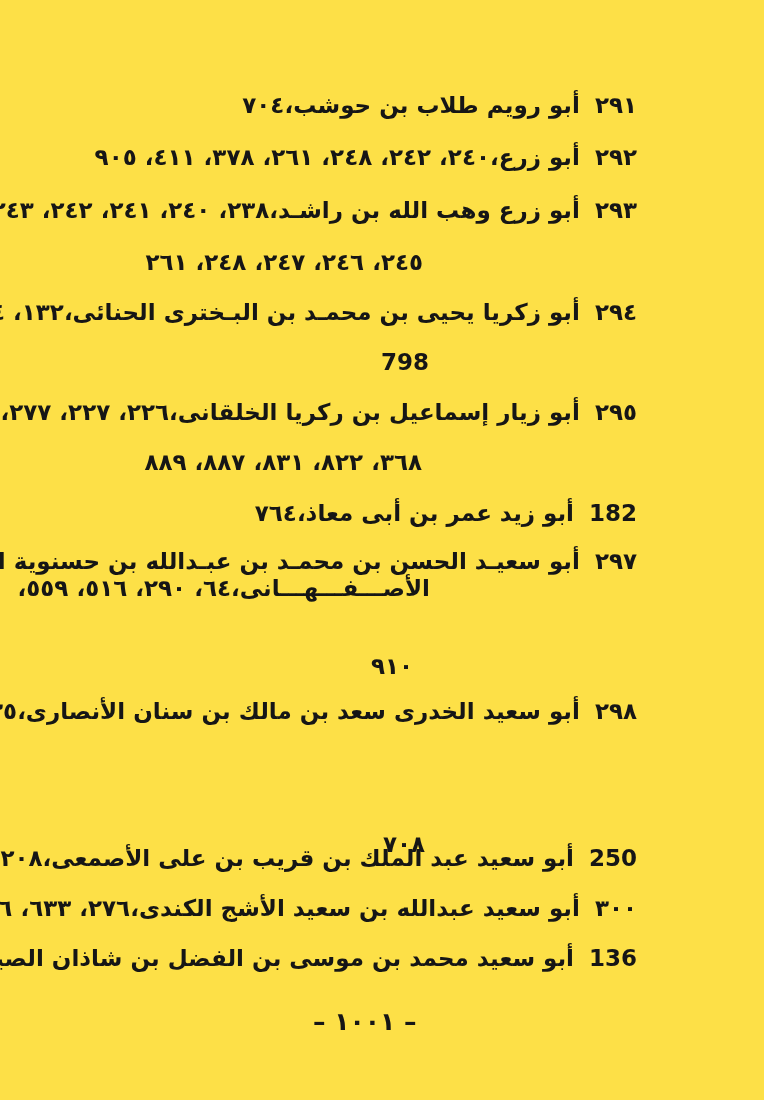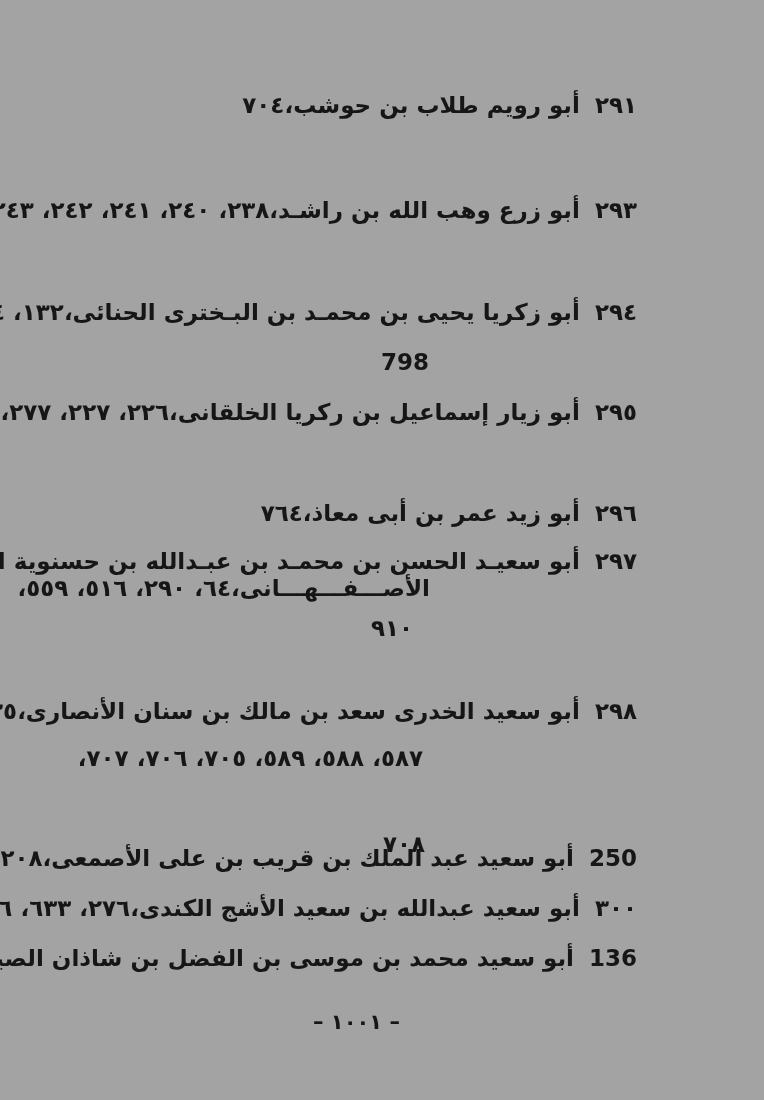--- a/index.html
+++ b/index.html
@@ -8,21 +8,21 @@
     height: 1100px;
     background: #ffffff;
     position: relative;
     overflow: hidden;
     font-family: "DejaVu Sans", sans-serif;
     color: #161616;
   }
   .scan-page {
     position: absolute;
     inset: 0;
-    background: #a3a3a3;
+    background: #fde047;
     padding-left: 12px;
   }
   .line {
     position: absolute;
     right: 127px;
     direction: rtl;
     unicode-bidi: embed;
     white-space: nowrap;
     font-size: 23px;
     line-height: 32px;
@@ -35,63 +35,67 @@
   }
   .line.cont {
     
   }
   .footer {
     position: absolute;
     top: 1007px;
     left: 313px;
     direction: rtl;
     white-space: nowrap;
-    font-size: 21px;
+    font-size: 25px;
     line-height: 30px;
     font-weight: 700;
     letter-spacing: 2px;
   }
 </style>
 </head>
 <body>
 
 <div class="scan-page">
 
   <div class="line entry" style="top:89px">
     <span class="num">٢٩١</span><span class="txt">أبو رويم طلاب بن حوشب،٧٠٤</span>
   </div>
 
+  <div class="line entry" style="top:141px">
+    <span class="num">٢٩٢</span><span class="txt">أبو زرع،٢٤٠، ٢٤٢، ٢٤٨، ٢٦١، ٣٧٨، ٤١١، ٩٠٥</span>
+  </div>
 
   <div class="line entry" style="top:194px">
     <span class="num">٢٩٣</span><span class="txt">أبو زرع وهب الله بن راشـد،٢٣٨، ٢٤٠، ٢٤١، ٢٤٢، ٢٤٣،</span>
   </div>
+  <div class="line cont" style="top:246px; right:341px">٢٤٥، ٢٤٦، ٢٤٧، ٢٤٨، ٢٦١</div>
 
   <div class="line entry" style="top:296px">
     <span class="num">٢٩٤</span><span class="txt">أبو زكريا يحيى بن محمـد بن البـخترى الحنائى،١٣٢، ١٦٤،</span>
   </div>
   <div class="line cont" style="top:346px; right:335px">798</div>
 
   <div class="line entry" style="top:396px">
     <span class="num">٢٩٥</span><span class="txt">أبو زيار إسماعيل بن ركريا الخلقانى،٢٢٦، ٢٢٧، ٢٧٧، ٢٨٣،</span>
   </div>
+  <div class="line cont" style="top:446px; right:342px">٣٦٨، ٨٢٢، ٨٣١، ٨٨٧، ٨٨٩</div>
 
   <div class="line entry" style="top:497px">
-    <span class="num">٢٩٦</span><span class="txt">أبو زيد عمر بن أبى معاذ،٧٦٤</span>
+    <span class="num">182</span><span class="txt">أبو زيد عمر بن أبى معاذ،٧٦٤</span>
   </div>
 
   <div class="line entry" style="top:545px">
     <span class="num">٢٩٧</span><span class="txt">أبو سعيـد الحسن بن محمـد بن عبـدالله بن حسنوية الكاتب</span>
   </div>
   <div class="line cont" style="top:572px; right:334px">الأصـــفـــهـــانى،٦٤، ٢٩٠، ٥١٦، ٥٥٩،</div>
-  <div class="line cont" style="top:612px; right:351px">٩١٠</div>
+  <div class="line cont" style="top:650px; right:351px">٩١٠</div>
 
   <div class="line entry" style="top:695px">
     <span class="num">٢٩٨</span><span class="txt">أبو سعيد الخدرى سعد بن مالك بن سنان الأنصارى،٣٥، ٧٣،</span>
   </div>
-  <div class="line cont" style="top:742px; right:341px">٥٨٧، ٥٨٨، ٥٨٩، ٧٠٥، ٧٠٦، ٧٠٧،</div>
   <div class="line cont" style="top:828px; right:339px">٧٠٨</div>
 
   <div class="line entry" style="top:842px">
     <span class="num">250</span><span class="txt">أبو سعيد عبد الملك بن قريب بن على الأصمعى،٢٠٨</span>
   </div>
 
   <div class="line entry" style="top:892px">
     <span class="num">٣٠٠</span><span class="txt">أبو سعيد عبدالله بن سعيد الأشج الكندى،٢٧٦، ٦٣٣، ٨٨٦</span>
   </div>
 

